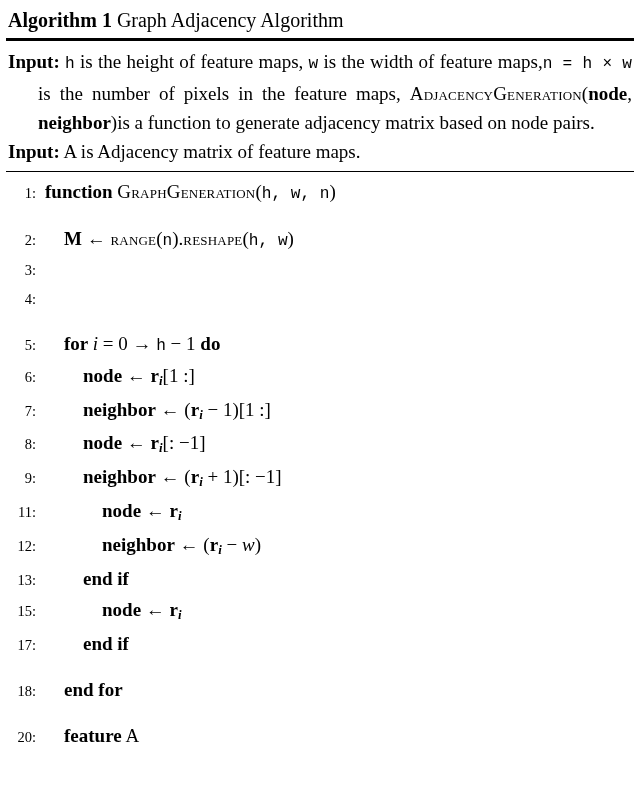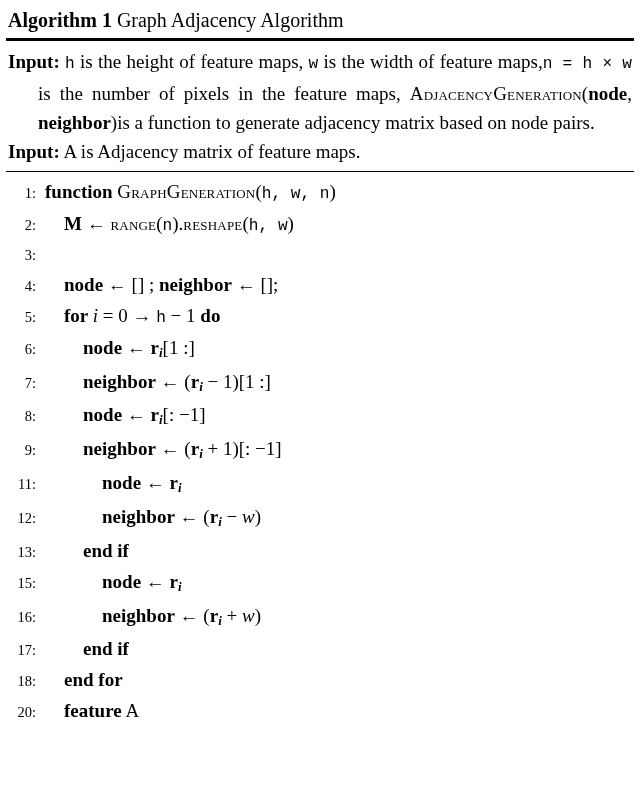--- a/index.html
+++ b/index.html
@@ -51,21 +51,21 @@
   }
   .line-num {
     flex: 0 0 28px;
     text-align: right;
     font-size: 14.5px;
     margin-right: 9px;
     color: #000;
   }
   .line-content { flex: 1 1 auto; }
   .indent-0 { padding-left: 0; }
-  .indent-1 { padding-left: 19px; }
+  .indent-1 { padding-left: 19px; margin-top: 15px; }
   .indent-2 { padding-left: 38px; }
   .indent-3 { padding-left: 57px; }
   
   .seg-p  {}
   .seg-b  { font-weight: bold; }
   .seg-i  { font-style: italic; }
   .seg-m  { font-family: "Liberation Mono", monospace; font-size: 0.85em; }
   .seg-sc { font-variant: small-caps; letter-spacing: 0.2px; }
   .seg-sub {
     font-weight: bold;
@@ -90,29 +90,28 @@
       <div class="pre-para"><span class="seg-b">Input:</span><span class="seg-p"> </span><span class="seg-m">h</span><span class="seg-p"> is the height of feature maps, </span><span class="seg-m">w</span><span class="seg-p"> is the width of feature maps,</span><span class="seg-m">n = h × w</span><span class="seg-p"> is the number of pixels in the feature maps, </span><span class="seg-sc">AdjacencyGeneration</span><span class="seg-p">(</span><span class="seg-b">node</span><span class="seg-p">, </span><span class="seg-b">neighbor</span><span class="seg-p">)is a function to generate adjacency matrix based on node pairs.</span></div>
       <div class="pre-para"><span class="seg-b">Input:</span><span class="seg-p"> A is Adjacency matrix of feature maps.</span></div>
     </div>
 
   <div class="rule rule-mid"></div>
 
   <div class="algo-body" id="algo-body">
       <div class="algo-line"><span class="line-num">1:</span><span class="line-content indent-0"><span class="seg-b">function </span><span class="seg-sc">GraphGeneration</span><span class="seg-p">(</span><span class="seg-m">h, w, n</span><span class="seg-p">)</span></span></div>
       <div class="algo-line"><span class="line-num">2:</span><span class="line-content indent-1"><span class="seg-b">M</span><span class="seg-p"> ← </span><span class="seg-sc">range</span><span class="seg-p">(</span><span class="seg-m">n</span><span class="seg-p">).</span><span class="seg-sc">reshape</span><span class="seg-p">(</span><span class="seg-m">h, w</span><span class="seg-p">)</span></span></div>
       <div class="algo-line"><span class="line-num">3:</span></div>
-      <div class="algo-line"><span class="line-num">4:</span><span class="line-content indent-1"><span class="seg-b">node</span><span class="seg-p"> ← [] ; </span><span class="seg-b">neighbor</span><span class="seg-p"> ← [];</span></span></div>
+      <div class="algo-line"><span class="line-num">4:</span></div>
       <div class="algo-line"><span class="line-num">5:</span><span class="line-content indent-1"><span class="seg-b">for </span><span class="seg-i">i</span><span class="seg-p"> = 0 → </span><span class="seg-m">h</span><span class="seg-p"> − 1 </span><span class="seg-b">do</span></span></div>
       <div class="algo-line"><span class="line-num">6:</span><span class="line-content indent-2"><span class="seg-b">node</span><span class="seg-p"> ← </span><span class="seg-b">r</span><span class="seg-sub">i</span><span class="seg-p">[1 :]</span></span></div>
       <div class="algo-line"><span class="line-num">7:</span><span class="line-content indent-2"><span class="seg-b">neighbor</span><span class="seg-p"> ← (</span><span class="seg-b">r</span><span class="seg-sub">i</span><span class="seg-p"> − 1)[1 :]</span></span></div>
       <div class="algo-line"><span class="line-num">8:</span><span class="line-content indent-2"><span class="seg-b">node</span><span class="seg-p"> ← </span><span class="seg-b">r</span><span class="seg-sub">i</span><span class="seg-p">[: −1]</span></span></div>
       <div class="algo-line"><span class="line-num">9:</span><span class="line-content indent-2"><span class="seg-b">neighbor</span><span class="seg-p"> ← (</span><span class="seg-b">r</span><span class="seg-sub">i</span><span class="seg-p"> + 1)[: −1]</span></span></div>
       <div class="algo-line"><span class="line-num">11:</span><span class="line-content indent-3"><span class="seg-b">node</span><span class="seg-p"> ← </span><span class="seg-b">r</span><span class="seg-sub">i</span></span></div>
       <div class="algo-line"><span class="line-num">12:</span><span class="line-content indent-3"><span class="seg-b">neighbor</span><span class="seg-p"> ← (</span><span class="seg-b">r</span><span class="seg-sub">i</span><span class="seg-p"> − </span><span class="seg-i">w</span><span class="seg-p">)</span></span></div>
       <div class="algo-line"><span class="line-num">13:</span><span class="line-content indent-2"><span class="seg-b">end if</span></span></div>
       <div class="algo-line"><span class="line-num">15:</span><span class="line-content indent-3"><span class="seg-b">node</span><span class="seg-p"> ← </span><span class="seg-b">r</span><span class="seg-sub">i</span></span></div>
-      <div class="algo-line"><span class="line-num">16:</span><span class="line-content indent-3"><span class="seg-b">neighbor</span><span class="seg-p"> ← (</span><span class="seg-b">r</span><span class="seg-sub">i</span><span class="seg-p"> + </span><span class="seg-i">w</span><span class="seg-p">)</span></span></div>
       <div class="algo-line"><span class="line-num">17:</span><span class="line-content indent-2"><span class="seg-b">end if</span></span></div>
       <div class="algo-line"><span class="line-num">18:</span><span class="line-content indent-1"><span class="seg-b">end for</span></span></div>
       <div class="algo-line"><span class="line-num">20:</span><span class="line-content indent-1"><span class="seg-b">feature</span><span class="seg-p"> A</span></span></div>
     </div>
 
 </div>
 
 </body></html>

